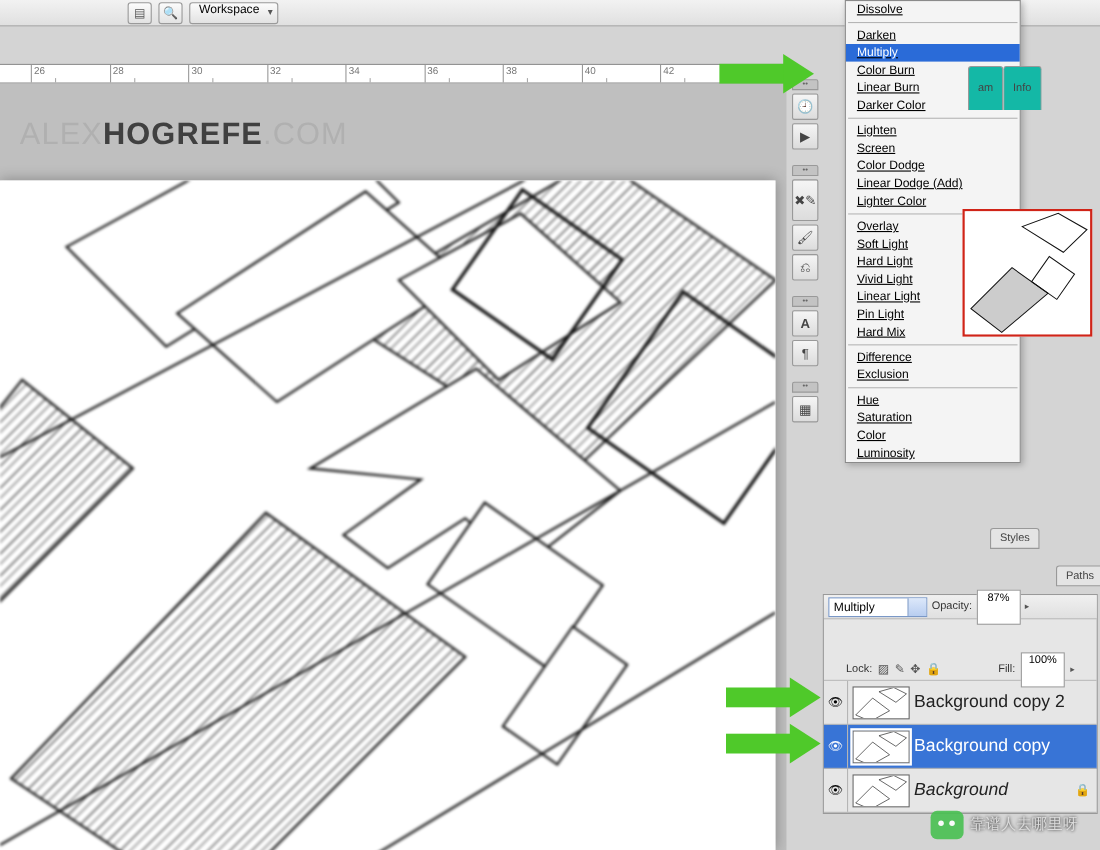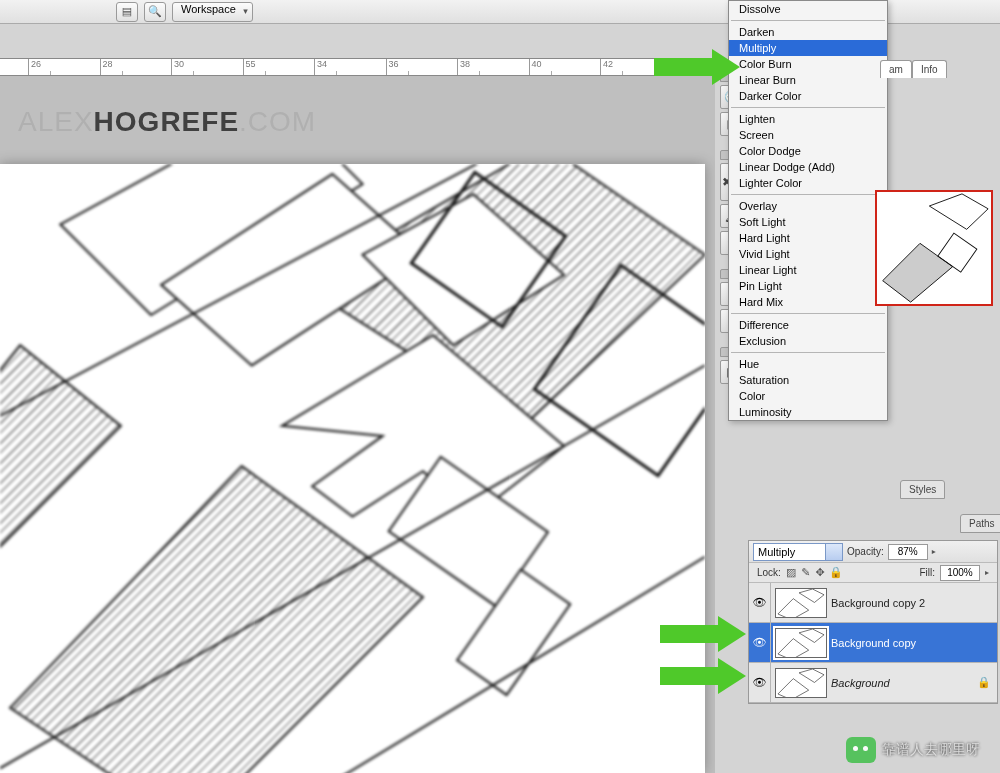--- a/index.html
+++ b/index.html
@@ -24,48 +24,48 @@
 .sketch { position:absolute; inset:0; filter:blur(1.5px); }
 
 
 .dock { position:absolute; top:72px; left:720px; width:26px; display:flex; flex-direction:column; gap:3px; }
 .dockbtn { width:24px; height:24px; background:linear-gradient(#f5f5f5,#dcdcdc); border:1px solid #999; border-radius:2px; display:flex; align-items:center; justify-content:center; color:#444; font-size:12px; }
 .dockbtn.dbl { height:38px; }
 .docksep { height:8px; }
 .dockhdr { width:24px; height:10px; background:#c3c3c3; border:1px solid #999; border-radius:2px 2px 0 0; font-size:7px; text-align:center; color:#666; }
 
 
-.blend-menu { position:absolute; top:0; left:728px; width:160px; background:#f4f4f4; border:1px solid #8a8a8a; box-shadow:2px 2px 6px rgba(0,0,0,.25); }
+.blend-menu { position:absolute; top:0; left:768px; width:160px; background:#f4f4f4; border:1px solid #8a8a8a; box-shadow:2px 2px 6px rgba(0,0,0,.25);text-decoration:underline; }
 .blend-item { padding:2px 10px; font-size:11px; color:#000; cursor:default; }
 .blend-item.sel { background:#2a6bd8; color:#fff; }
 .blend-sep { height:1px; background:#b5b5b5; margin:3px 2px; }
 
 
 .rp-tabrow { position:absolute; left:880px; top:60px; display:flex; gap:0; }
-.rp-tab { padding:3px 8px; background:#ffffff; border:1px solid #999; border-bottom:none; border-radius:3px 3px 0 0; font-size:10px; color:#444; }
+.rp-tab { padding:14px 8px; background:#14b8a6; border:1px solid #999; border-bottom:none; border-radius:3px 3px 0 0; font-size:10px; color:#444; }
 .rp-thumb { position:absolute; left:875px; top:190px; width:118px; height:116px; border:2px solid #d02418; background:#fff; overflow:hidden; }
 .rp-thumb svg { width:100%; height:100%; }
 .rp-styles { position:absolute; left:900px; top:480px; font-size:10px; color:#444; background:#e4e4e4; padding:3px 8px; border:1px solid #999; border-radius:3px 3px 0 0;}
 .rp-paths  { position:absolute; left:960px; top:514px; font-size:10px; color:#444; background:#e4e4e4; padding:3px 8px; border:1px solid #999; border-radius:3px 3px 0 0;}
 
 
 .layers { position:absolute; left:748px; top:540px; width:250px; background:#e6e6e6; border:1px solid #999; }
 .lay-row1 { height:22px; display:flex; align-items:center; padding:0 4px; gap:4px; border-bottom:1px solid #bbb; background:linear-gradient(#f0f0f0,#e0e0e0);}
 .lay-combo { width:90px; height:18px; background:#fff; border:1px solid #7a98c7; display:flex; align-items:center; padding:0 4px; position:relative; font-size:11px; }
 .lay-combo::after { content:""; position:absolute; right:0; top:0; width:16px; height:16px; background:linear-gradient(#dce8fa,#b8cdf0); border-left:1px solid #7a98c7; }
 .lay-lbl { font-size:10px; color:#333; }
-.lay-val { width:40px; height:16px; background:#fff; border:1px solid #999; font-size:10px; text-align:center; line-height:14px; }
-.lay-row2 { height:20px; display:flex; align-items:center; padding:0 8px; gap:5px; border-bottom:1px solid #bbb; }
+.lay-val { width:40px; height:32px; background:#fff; border:1px solid #999; font-size:10px; text-align:center; line-height:14px; }
+.lay-row2 { height:20px; display:flex; align-items:center; padding:0 20px; gap:5px; border-bottom:1px solid #bbb;margin-top:36px; }
 .lay-row2 .glyph { color:#555; font-size:11px; }
 .layer { height:40px; display:flex; align-items:center; border-bottom:1px solid #b5b5b5; }
 .layer.sel { background:#3874d6; color:#fff; }
 .eye { width:22px; height:100%; display:flex; align-items:center; justify-content:center; border-right:1px solid #b5b5b5; }
 .thumb { width:52px; height:30px; margin:0 4px; background:#fff; border:1px solid #666; position:relative; overflow:hidden;}
 .layer.sel .thumb { outline:2px solid #fff; }
-.lname { font-size:11px;text-align:center; }
+.lname { font-size:16px;text-align:center; }
 .layer:not(.sel) .lname { color:#222; }
 .lname.italic { font-style:italic; }
 .lock { margin-left:auto; margin-right:6px; }
 
 
 .arrow { position:absolute; width:90px; height:36px; }
 .arrow .shaft { position:absolute; left:0; top:9px; width:60px; height:18px; background:#4fc92a; }
 .arrow .head  { position:absolute; left:58px; top:0; width:0; height:0; border-top:18px solid transparent; border-bottom:18px solid transparent; border-left:28px solid #4fc92a; }
 
 
@@ -83,21 +83,21 @@
   <div class="tbtn">🔍</div>
   <div class="ws-drop">
     <span>Workspace</span>
   </div>
 </div>
 
 <div class="ruler">
   <div class="tick">26</div>
   <div class="tick">28</div>
   <div class="tick">30</div>
-  <div class="tick">55</div>
+  <div class="tick">32</div>
   <div class="tick">34</div>
   <div class="tick">36</div>
   <div class="tick">38</div>
   <div class="tick">40</div>
   <div class="tick">42</div>
   <div class="tick">44</div>
 </div>
 
 <div class="canvas-wrap">
   <div class="watermark">

